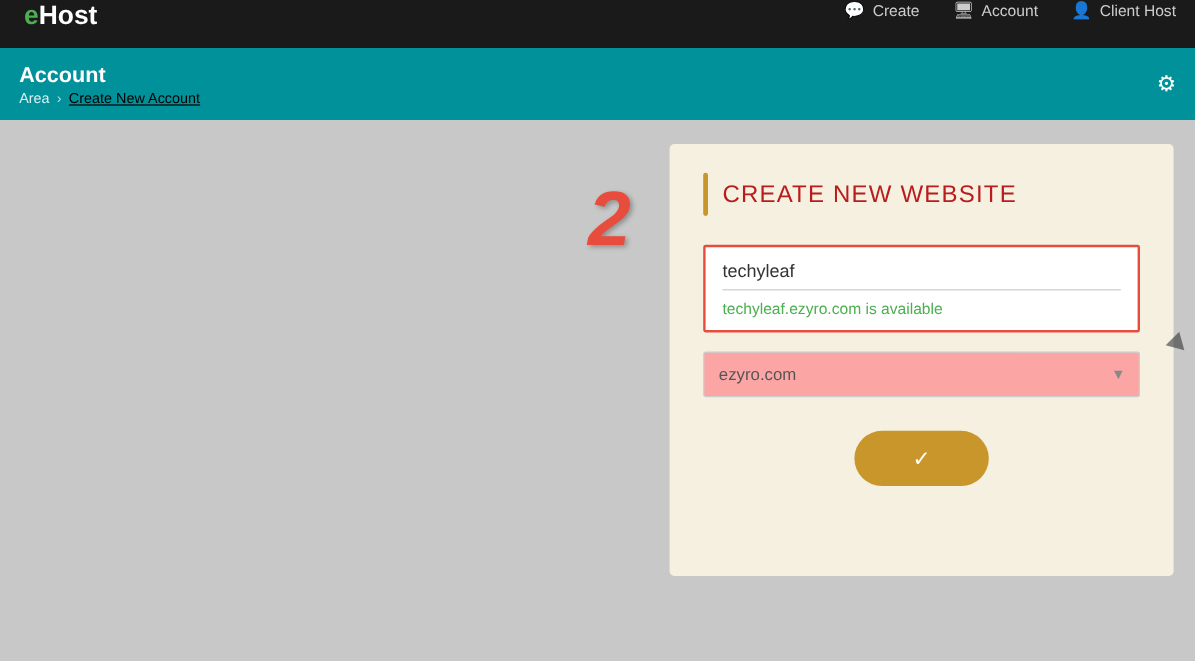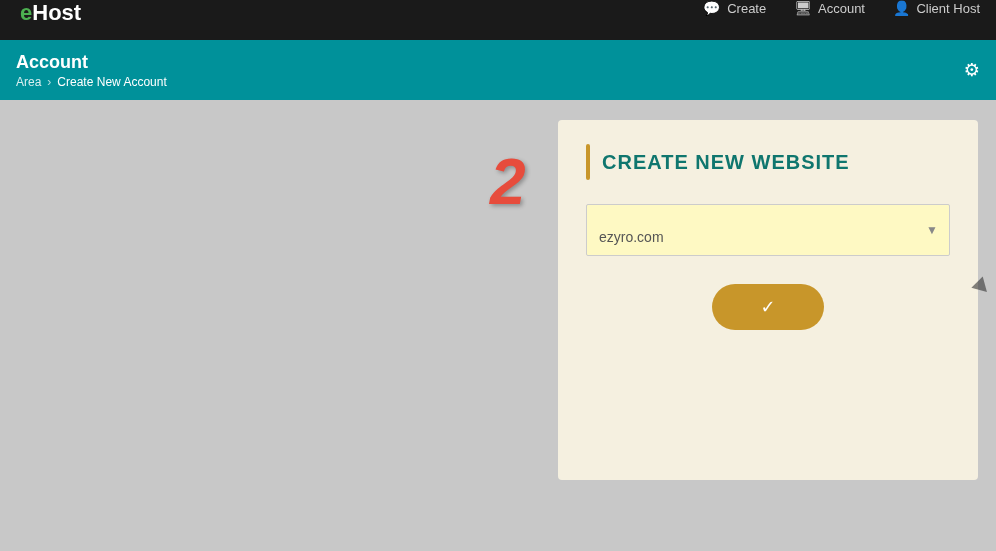--- a/index.html
+++ b/index.html
@@ -61,22 +61,23 @@
     }
     .breadcrumb-item {
       color: rgba(255,255,255,0.85);
       font-size: 12px;
     }
     .breadcrumb-separator {
       color: rgba(255,255,255,0.7);
       font-size: 12px;
     }
     .breadcrumb-current {
-      color: #ffffff;
-      font-size: 12px;
+      color: #000000;
+      font-size: 12px;
+      text-decoration: underline;
     }
     .gear-icon {
       color: white;
       font-size: 18px;
       cursor: pointer;
     }
 
     
     .main-content {
       background: #c8c8c8;
@@ -117,23 +118,23 @@
       gap: 12px;
       margin-bottom: 24px;
     }
     .card-title-accent {
       width: 4px;
       height: 36px;
       background: #c8962a;
       border-radius: 2px;
     }
     .card-title {
-      color: #0f766e;
+      color: #b91c1c;
       font-size: 20px;
-      font-weight: bold;
+      font-weight: normal;
       letter-spacing: 1px;
       text-transform: uppercase;
     }
 
     
     .input-box {
       border: 2px solid #e74c3c;
       background: white;
       border-radius: 2px;
       padding: 12px 14px 10px;
@@ -155,24 +156,24 @@
       margin-top: 8px;
     }
 
     
     .domain-select-wrapper {
       position: relative;
       margin-bottom: 28px;
     }
     .domain-select {
       width: 100%;
-      background: #fef9c3;
+      background: #fca5a5;
       border: 1px solid #ccc;
       border-radius: 2px;
-      padding: 24px 36px 10px 12px;
+      padding: 10px 36px 10px 12px;
       font-size: 14px;
       color: #555;
       appearance: none;
       cursor: pointer;
       outline: none;
     }
     .select-arrow {
       position: absolute;
       right: 12px;
       top: 50%;
@@ -254,20 +255,24 @@
 <div class="main-content">
 
   <div class="step-indicator">2</div>
 
   <div class="card">
     <div class="card-title-bar">
       <div class="card-title-accent"></div>
       <div class="card-title">CREATE NEW WEBSITE</div>
     </div>
 
+    <div class="input-box">
+      <input class="input-field" type="text" value="techyleaf" style="">
+      <div class="availability-text">techyleaf.ezyro.com is available</div>
+    </div>
 
     <div class="domain-select-wrapper">
       <select class="domain-select">
         <option>ezyro.com</option>
       </select>
       <span class="select-arrow">▼</span>
     </div>
 
     <div class="submit-btn-wrapper">
       <button class="submit-btn">

